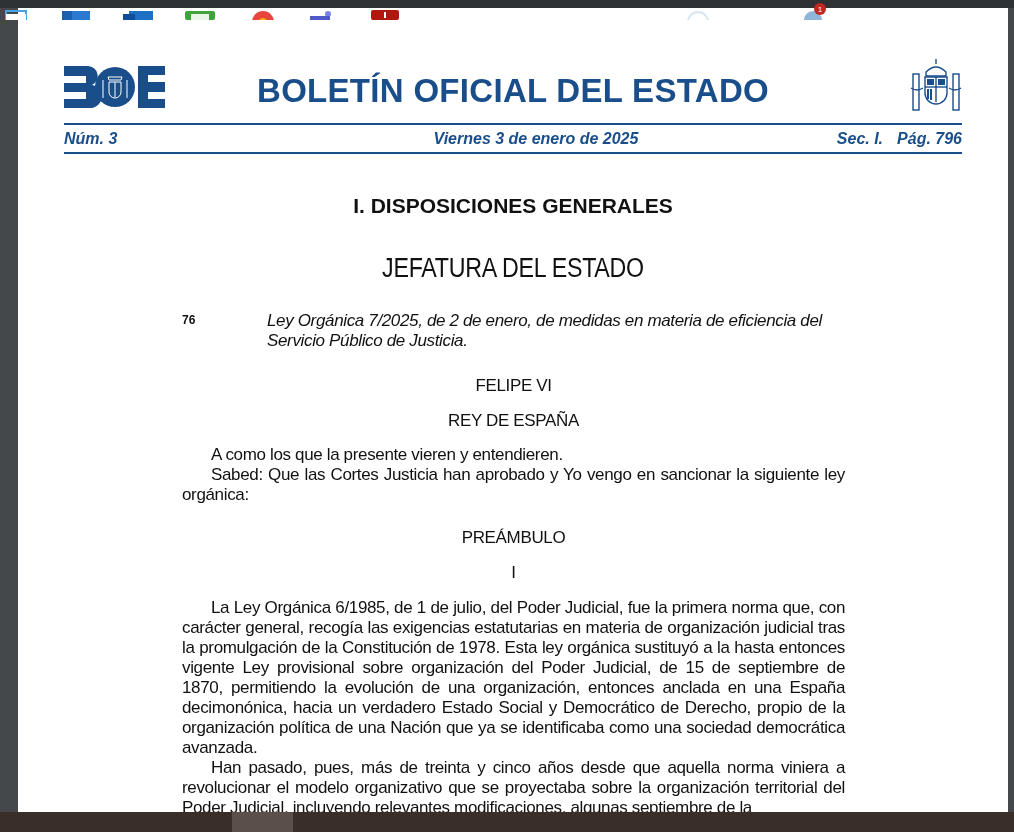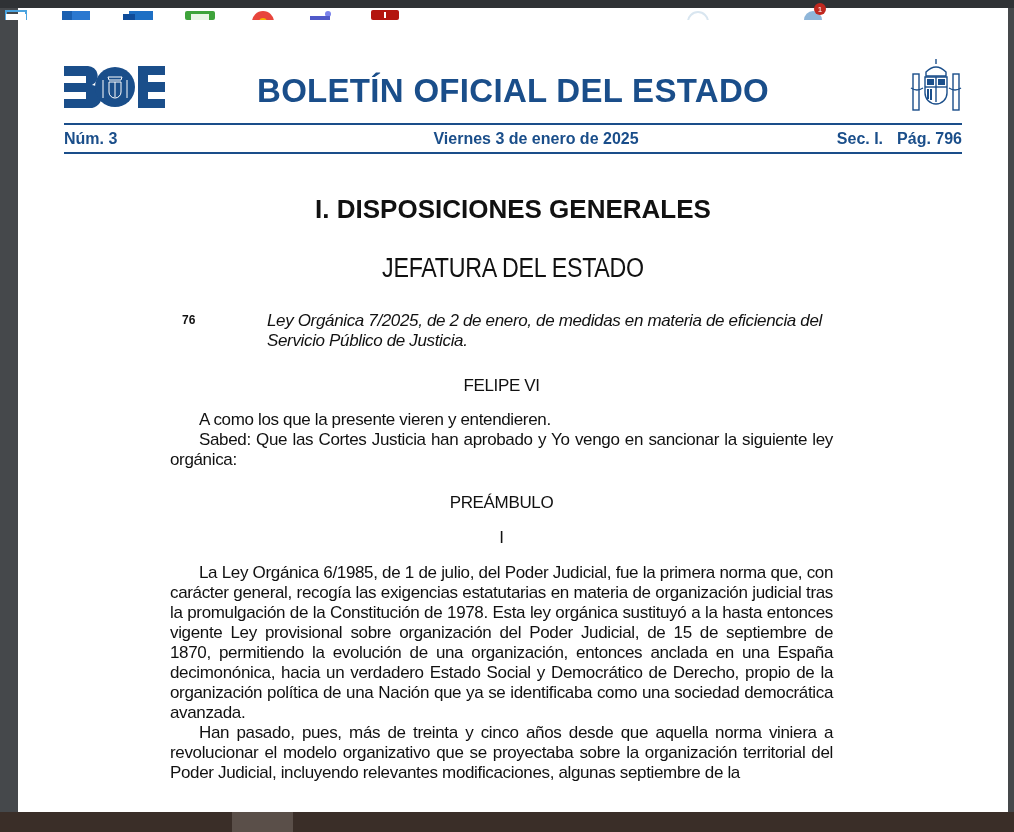--- a/index.html
+++ b/index.html
@@ -14,33 +14,33 @@
   .page { position: absolute; left: 18px; top: 8px; width: 990px; height: 804px; background: #ffffff; overflow: hidden; }
 
   .boe-logo { position: absolute; left: 46px; top: 58px; width: 101px; height: 42px; }
   .masthead-title { position: absolute; left: 0; width: 990px; top: 64px; text-align: center; font-weight: bold; font-size: 33px; color: #1a4e8a; letter-spacing: 0.3px; }
   .coat-icon { position: absolute; left: 891px; top: 50px; width: 54px; height: 56px; }
 
   .rule { position: absolute; left: 46px; width: 898px; height: 2px; background: #1a4e8a; }
   .rule.top { top: 115px; }
   .rule.bottom { top: 144px; }
 
-  .meta { position: absolute; top: 122px; font-weight: bold; font-size: 16px; color: #1a4e8a; }
+  .meta { position: absolute; top: 122px; font-weight: bold; font-size: 16px; color: #1a4e8a; font-style: italic; }
   .meta.num { left: 46px; }
   .meta.date { left: 0; width: 990px; text-align: center; padding-left: 46px; }
   .meta.sec { right: 46px; }
   .meta.sec span + span { margin-left: 14px; }
 
-  .section-title { position: absolute; left: 0; width: 990px; top: 186px; text-align: center; font-weight: bold; font-size: 26px; color: #111; }
+  .section-title { position: absolute; left: 0; width: 990px; top: 186px; text-align: center; font-weight: bold; font-size: 21px; color: #111; }
   .dept-title { position: absolute; left: 0; width: 990px; top: 245px; text-align: center; font-size: 27px; color: #111; transform: scaleX(0.86); letter-spacing: -0.3px; }
 
   .entry-num { position: absolute; left: 164px; top: 305px; font-weight: bold; font-size: 12px; color: #111; }
   .entry-title { position: absolute; left: 249px; top: 303px; width: 578px; font-style: italic; font-size: 17px; line-height: 20px; color: #111; letter-spacing: -0.35px; }
 
-  .body { position: absolute; left: 152px; top: 368px; width: 663px; font-size: 17px; line-height: 20px; color: #111; letter-spacing: -0.35px; }
+  .body { position: absolute; left: 164px; top: 368px; width: 663px; font-size: 17px; line-height: 20px; color: #111; letter-spacing: -0.35px; }
   .center { text-align: center; }
   .p { text-align: justify; text-indent: 29px; }
   .mt-felipe { margin-top: 0; }
   .mt-rey { margin-top: 15px; }
   .mt-a { margin-top: 14px; }
   .mt-pre { margin-top: 23px; }
   .mt-i { margin-top: 15px; }
   .mt-p1 { margin-top: 15px; }
 
   .taskbar { position: absolute; left: 0; top: 812px; width: 1014px; height: 20px; background: #3a2e28; }
@@ -103,20 +103,21 @@
     <div class="rule bottom"></div>
 
     <div class="section-title">I. DISPOSICIONES GENERALES</div>
     <div class="dept-title">JEFATURA DEL ESTADO</div>
 
     <div class="entry-num">76</div>
     <div class="entry-title">Ley Orgánica 7/2025, de 2 de enero, de medidas en materia de eficiencia del Servicio Público de Justicia.</div>
 
     <div class="body">
       <div class="center mt-felipe">FELIPE VI</div>
+      <div class="center mt-rey">REY DE ESPAÑA</div>
       <div class="p mt-a">A como los que la presente vieren y entendieren.</div>
       <div class="p">Sabed: Que las Cortes Justicia han aprobado y Yo vengo en sancionar la siguiente ley orgánica:</div>
       <div class="center mt-pre">PREÁMBULO</div>
       <div class="center mt-i">I</div>
       <div class="p mt-p1">La Ley Orgánica 6/1985, de 1 de julio, del Poder Judicial, fue la primera norma que, con carácter general, recogía las exigencias estatutarias en materia de organización judicial tras la promulgación de la Constitución de 1978. Esta ley orgánica sustituyó a la hasta entonces vigente Ley provisional sobre organización del Poder Judicial, de 15 de septiembre de 1870, permitiendo la evolución de una organización, entonces anclada en una España decimonónica, hacia un verdadero Estado Social y Democrático de Derecho, propio de la organización política de una Nación que ya se identificaba como una sociedad democrática avanzada.</div>
       <div class="p">Han pasado, pues, más de treinta y cinco años desde que aquella norma viniera a revolucionar el modelo organizativo que se proyectaba sobre la organización territorial del Poder Judicial, incluyendo relevantes modificaciones, algunas septiembre de la</div>
     </div>
   </div>
 </div>
 

